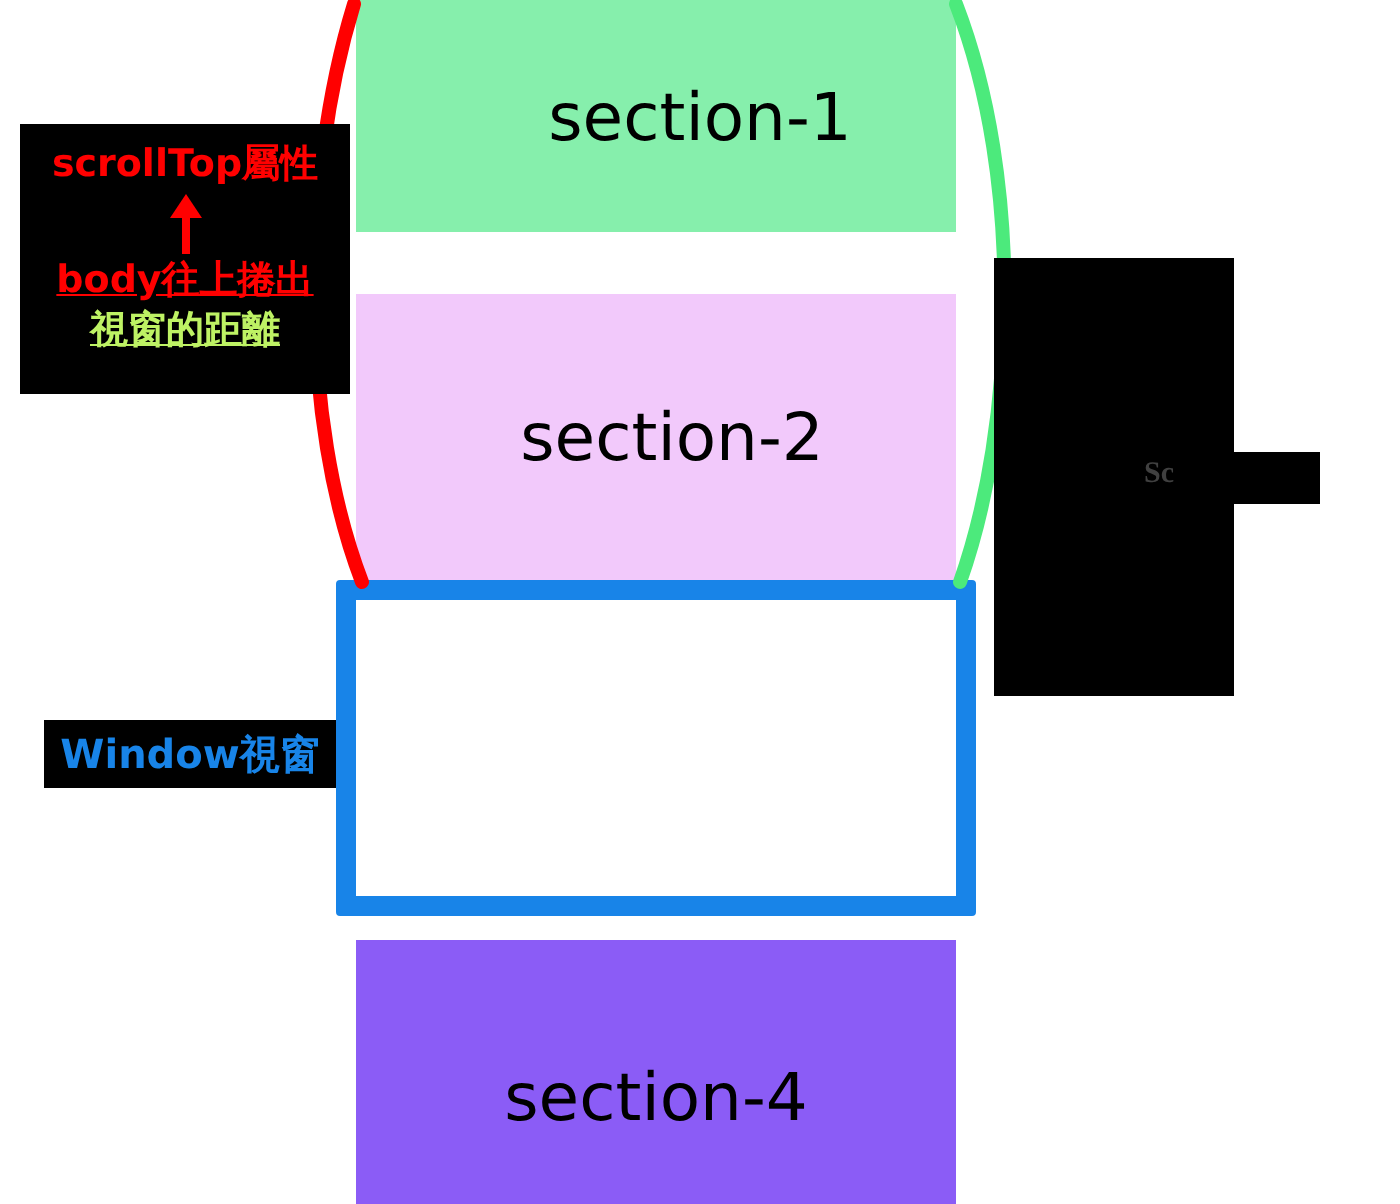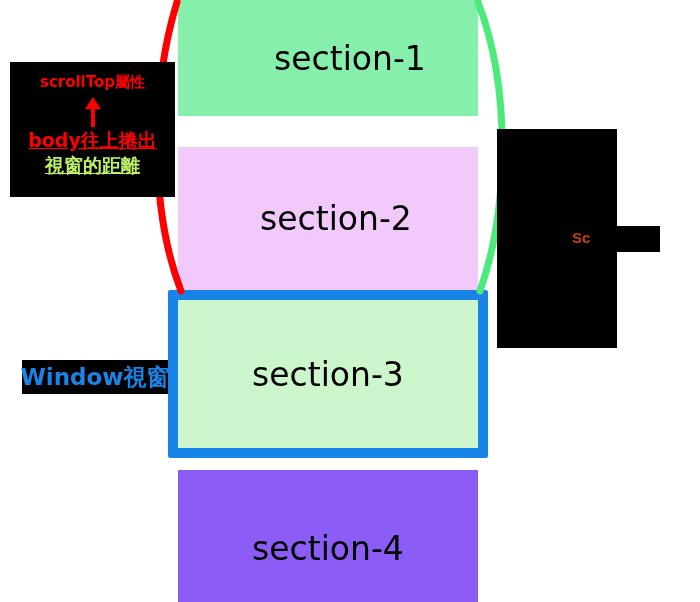--- a/index.html
+++ b/index.html
@@ -78,21 +78,21 @@
     font-weight: bold;
     display: flex;
     flex-direction: column;
     align-items: center;
     justify-content: flex-start;
     box-sizing: border-box;
     padding-top: 8px;
     overflow: hidden;
   }
   #scrolltop-title {
-    font-size: 15px;
+    font-size: 19px;
     line-height: 24px;
     white-space: nowrap;
     color: #ff0000;
   }
   #scrolltop-arrow {
     width: 100%;
     height: 34px;
     position: relative;
   }
   #scrolltop-arrow svg { position: absolute; left: 50%; top: 2px; transform: translateX(-50%); }
@@ -113,21 +113,21 @@
     width: 146px;
     height: 34px;
     background: #000000;
     display: flex;
     align-items: center;
     justify-content: center;
     box-sizing: border-box;
   }
   #window-note-label {
     color: #1884e8;
-    font-size: 23px;
+    font-size: 20px;
     font-weight: bold;
     font-family: "DejaVu Sans", sans-serif;
     white-space: nowrap;
   }
 
   
   #right-note {
     position: absolute;
     left: 497px;
     top: 129px;
@@ -140,24 +140,24 @@
     left: 565px;
     top: 228px;
     width: 95px;
     height: 22px;
     background: #000000;
   }
   #right-note-label {
     position: absolute;
     left: 572px;
     top: 229px;
-    color: #c2410c;
+    color: #404040;
     font-size: 15px;
     font-weight: bold;
-    font-family: Liberation Sans, sans-serif;
+    font-family: Liberation Serif, serif;
     white-space: nowrap;
     z-index: 2;
   }
   #right-note-mask {
     position: absolute;
     left: 592px;
     top: 226px;
     width: 68px;
     height: 26px;
     background: #000000;
@@ -170,23 +170,20 @@
 <div id="stage">
 
   <div class="section" id="section-1">
     <span>section-1</span>
   </div>
 
   <div class="section" id="section-2">
     <span>section-2</span>
   </div>
 
-  <div class="section" id="section-3">
-    <span>section-3</span>
-  </div>
 
   <div class="section" id="section-4">
     <span>section-4</span>
   </div>
 
   <div id="window-frame"></div>
 
   <svg id="arcs" viewBox="0 0 700 602">
     <path d="M 177 2 C 150 90, 150 210, 181 291" stroke="#ff0000" stroke-width="7" fill="none" stroke-linecap="round"></path>
     <path d="M 478 2 C 512 90, 508 212, 480 291" stroke="#4cea7c" stroke-width="7" fill="none" stroke-linecap="round"></path>

